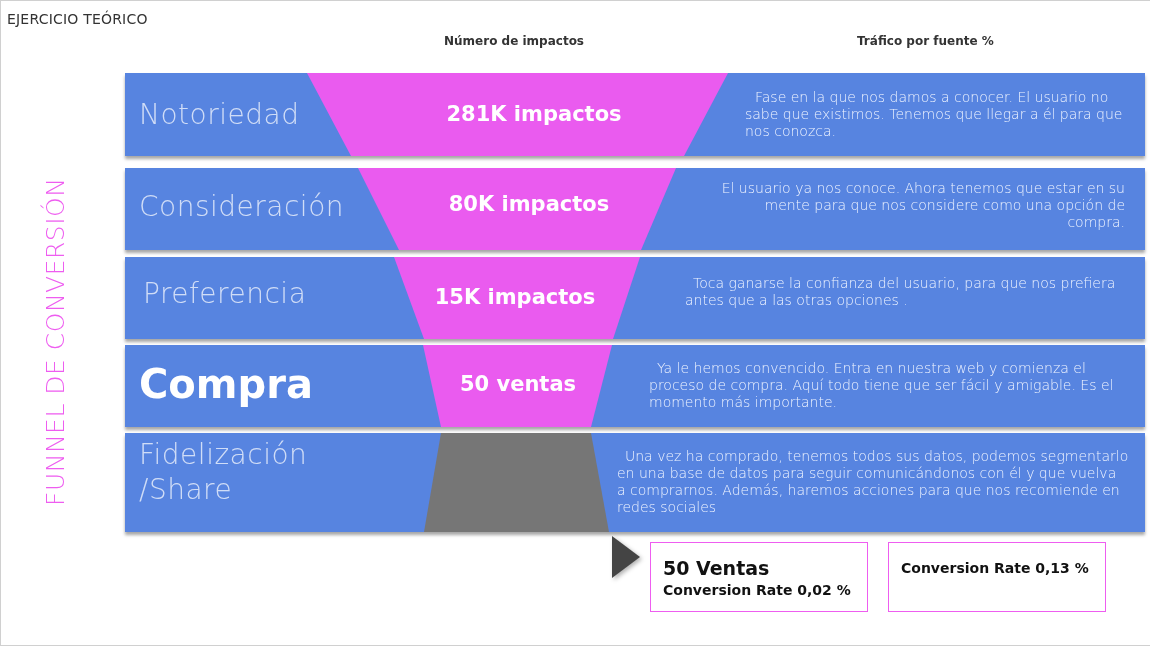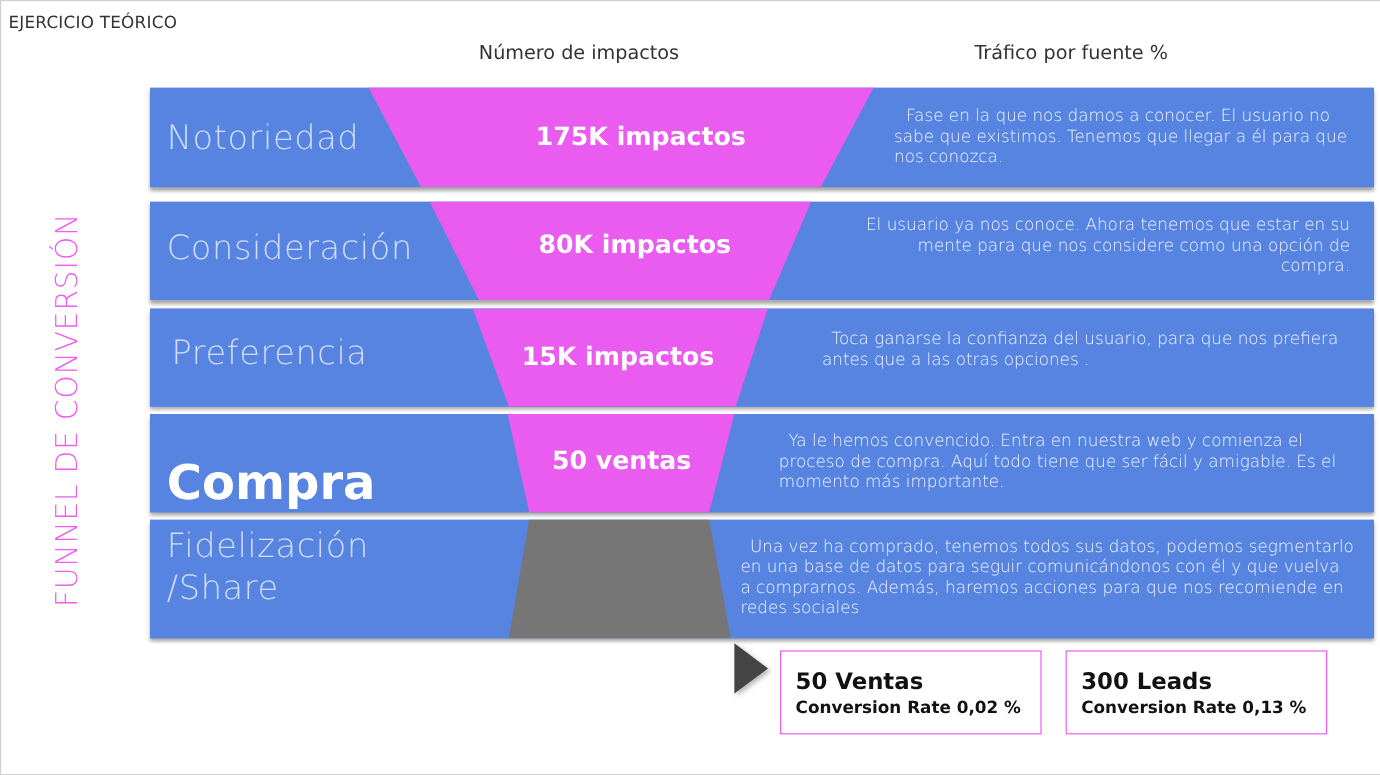--- a/index.html
+++ b/index.html
@@ -2,21 +2,21 @@
 <html><head>
 <meta charset="utf-8">
 <style>
   html, body { margin:0; padding:0; background:#ffffff; }
   body { width:1150px; height:646px; position:relative; overflow:hidden;
          font-family:"DejaVu Sans", sans-serif; }
   .slide { position:absolute; left:0; top:0; width:1148px; height:644px;
            border:1px solid #d0d0d0; background:#fff;padding-left:43px; }
   .slide-title { position:absolute; left:6px; top:10px; font-size:14px; color:#333;
                  letter-spacing:0.2px; }
-  .col-header { position:absolute; top:33px; font-size:16px; color:#333; font-weight:400; }
+  .col-header { position:absolute; top:33px; font-size:12px; color:#333; font-weight:700;margin-left:45px; }
   .band { position:absolute; left:124px; width:1020px; background:#5784e0;
           box-shadow:0 3px 3px rgba(0,0,0,0.35); }
   .funnel-svg { position:absolute; left:0; top:0; }
   .stage-label { position:absolute; left:14px; color:rgba(255,255,255,0.72);
                  font-size:28px; font-weight:300; letter-spacing:0.5px; white-space:nowrap; }
   .stage-label.strong { color:#ffffff; font-weight:bold; font-size:40px; letter-spacing:0; }
   .stage-label.two-line { line-height:35px; }
   .funnel-value { position:absolute; color:#fff; font-weight:bold; font-size:21px;
                   text-align:center; white-space:nowrap; }
   .desc { position:absolute; color:#eef3ff; font-size:14px; line-height:17px; font-weight:300; }
@@ -42,21 +42,21 @@
   <div class="col-header" style="left:398px;">Número de impactos</div>
   <div class="col-header" style="left:811px;">Tráfico por fuente %</div>
 
   <div class="vertical-title">FUNNEL DE CONVERSIÓN</div>
 
   <div class="band" style="top:72px;height:83px;">
     <svg class="funnel-svg" width="1020" height="83">
       <polygon points="182,0 603,0 559,83 226,83" fill="#ea5bef"></polygon>
     </svg>
     <div class="stage-label" style="top:25px;">Notoriedad</div>
-    <div class="funnel-value" style="left:282px;width:254px;top:29px;">175K impactos</div>
+    <div class="funnel-value" style="left:282px;width:254px;top:29px;">281K impactos</div>
     <div class="desc" style="left:620px;width:390px;top:16px;text-indent:10px;">Fase en la que nos damos a conocer. El usuario no sabe que existimos. Tenemos que llegar a él para que nos conozca.</div>
   </div>
 
   <div class="band" style="top:167px;height:82px;">
     <svg class="funnel-svg" width="1020" height="82">
       <polygon points="233,0 551,0 516,82 274,82" fill="#ea5bef"></polygon>
     </svg>
     <div class="stage-label" style="top:22px;">Consideración</div>
     <div class="funnel-value" style="left:282px;width:244px;top:24px;">80K impactos</div>
     <div class="desc" style="left:580px;width:420px;top:12px;text-indent:12px;text-align:right;">El usuario ya nos conoce. Ahora tenemos que estar en su mente para que nos considere como una opción de compra.</div>
@@ -68,21 +68,21 @@
     </svg>
     <div class="stage-label" style="top:20px;left:18px;">Preferencia</div>
     <div class="funnel-value" style="left:272px;width:236px;top:28px;">15K impactos</div>
     <div class="desc" style="left:560px;width:440px;top:18px;text-indent:8px;">Toca ganarse la confianza del usuario, para que nos prefiera antes que a las otras opciones .</div>
   </div>
 
   <div class="band" style="top:344px;height:82px;">
     <svg class="funnel-svg" width="1020" height="82">
       <polygon points="298,0 487,0 466,82 316,82" fill="#ea5bef"></polygon>
     </svg>
-    <div class="stage-label strong" style="top:16px;margin-top:19px;">Compra</div>
+    <div class="stage-label strong" style="top:16px;">Compra</div>
     <div class="funnel-value" style="left:296px;width:194px;top:27px;">50 ventas</div>
     <div class="desc" style="left:524px;width:476px;top:15px;text-indent:8px;">Ya le hemos convencido. Entra en nuestra web y comienza el proceso de compra. Aquí todo tiene que ser fácil y amigable. Es el momento más importante.</div>
   </div>
 
   <div class="band" style="top:432px;height:99px;">
     <svg class="funnel-svg" width="1020" height="99">
       <polygon points="316,0 466,0 484,99 299,99" fill="#767676"></polygon>
     </svg>
     <div class="stage-label two-line" style="top:4px;">
       <div>Fidelización</div>
@@ -92,17 +92,16 @@
   </div>
 
   <div class="arrow"></div>
 
   <div class="metric-box" style="left:649px;">
     <div class="metric-main">50 Ventas</div>
     <div class="metric-sub">Conversion Rate 0,02 %</div>
   </div>
 
   <div class="metric-box" style="left:887px;">
-    <div class="metric-main">300 Leads</div>
     <div class="metric-sub">Conversion Rate 0,13 %</div>
   </div>
 
 </div>
 
 </body></html>

